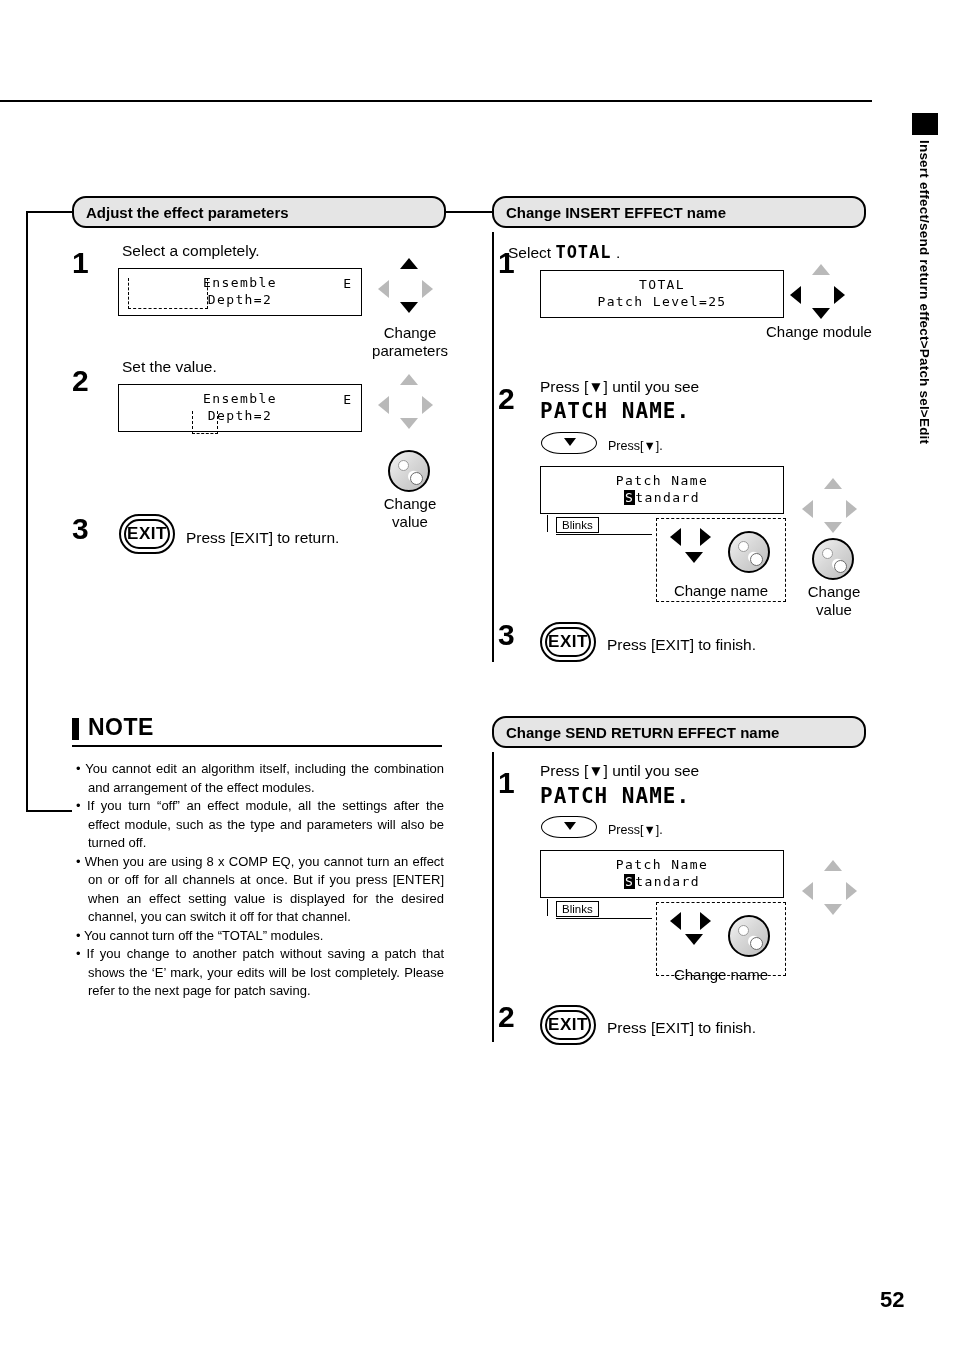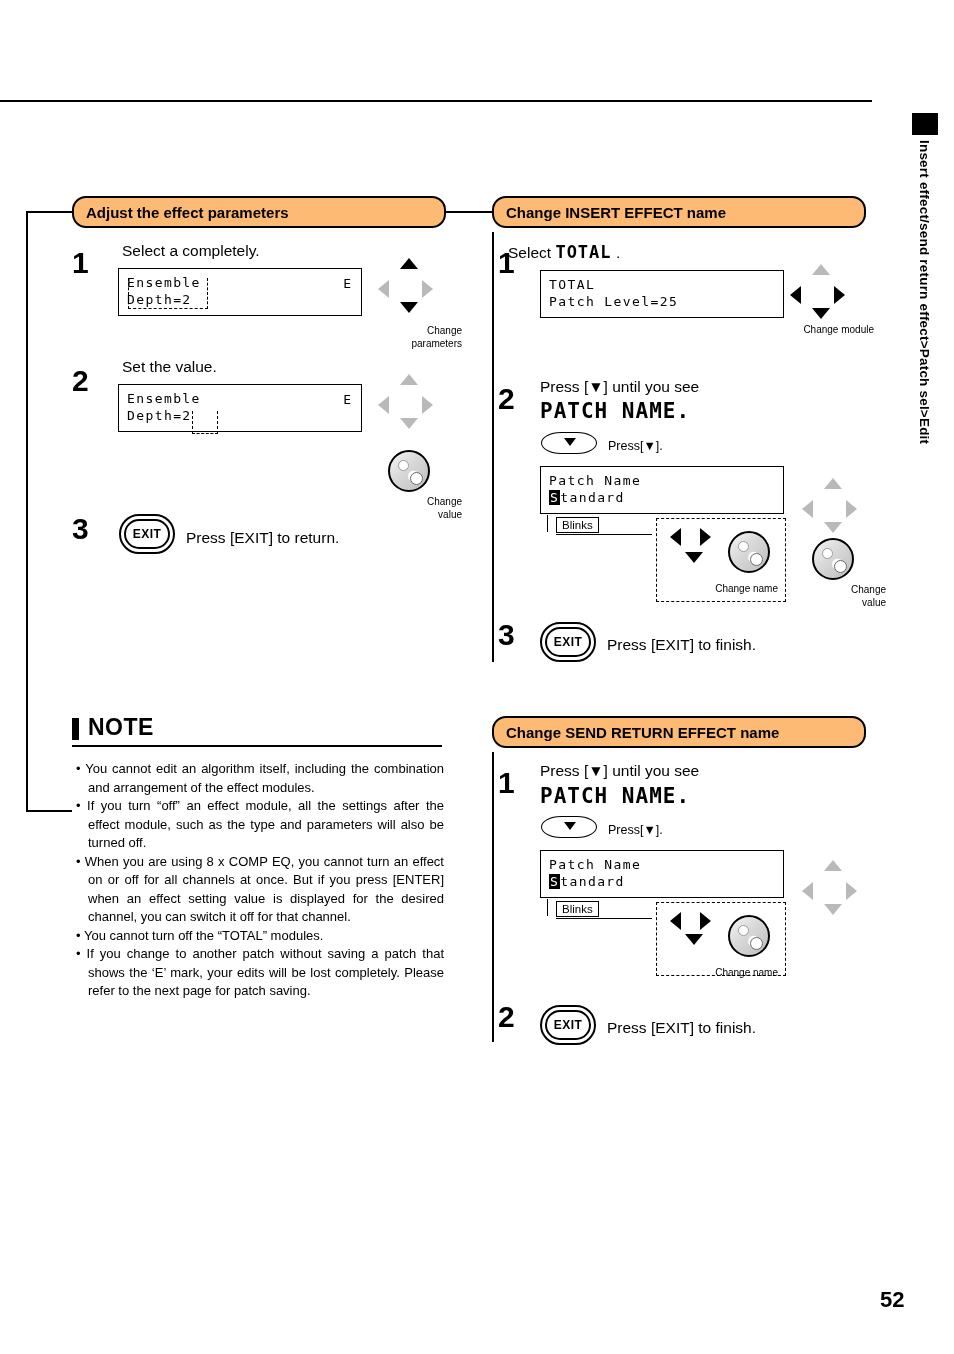--- a/index.html
+++ b/index.html
@@ -20,56 +20,56 @@
     writing-mode:vertical-rl;text-orientation:mixed;
     font-size:13.5px;font-weight:bold;letter-spacing:.2px;line-height:24px;
   }
 
   
   .pageno{position:absolute;left:880px;top:1287px;font-size:22px;font-weight:bold;}
 
   
   .hdr{
     position:absolute;height:28px;border:2px solid #000;border-radius:14px;
-    background:#fdba74;display:flex;align-items:center;
+    background:#e5e5e5;display:flex;align-items:center;
   }
   .hdr span{font-size:15px;font-weight:bold;padding-left:12px;letter-spacing:0px;}
 
   
   .stepnum{position:absolute;font-size:30px;font-weight:bold;line-height:30px;}
   
   .steptxt{position:absolute;font-size:15.5px;}
 
   
   .lcd{
     position:absolute;border:1.6px solid #000;background:#fff;
     font-family:"DejaVu Sans Mono", monospace;
     font-size:13px;letter-spacing:1.4px;line-height:17px;
     padding:5px 8px 6px 8px;box-sizing:border-box;
   }
-  .lcd .r{white-space:pre;}
+  .lcd .r{white-space:pre;text-align:center;}
   .lcd .rt{position:absolute;right:10px;top:6px;letter-spacing:0;}
   .lcdinv{background:#000;color:#fff;padding:0 1px;}
 
   
   .dash{position:absolute;border-left:1px dashed #000;border-bottom:1px dashed #000;border-right:1px dashed #000;}
 
   
   .cluster{position:absolute;width:62px;height:62px;}
   .tri{position:absolute;width:0;height:0;}
   .tri.up{border-left:9px solid transparent;border-right:9px solid transparent;border-bottom:11px solid #000;}
   .tri.down{border-left:9px solid transparent;border-right:9px solid transparent;border-top:11px solid #000;}
   .tri.left{border-top:9px solid transparent;border-bottom:9px solid transparent;border-right:11px solid #000;}
   .tri.right{border-top:9px solid transparent;border-bottom:9px solid transparent;border-left:11px solid #000;}
   .tri.g.up{border-bottom-color:#b9b9b9;}
   .tri.g.down{border-top-color:#b9b9b9;}
   .tri.g.left{border-right-color:#b9b9b9;}
   .tri.g.right{border-left-color:#b9b9b9;}
 
-  .caption{position:absolute;font-size:10px;text-align:right;line-height:13px;}
+  .caption{position:absolute;font-size:15px;text-align:center;line-height:18px;}
 
   
   .knob{
     position:absolute;width:42px;height:42px;border-radius:50%;
     border:2px solid #000;
     background:
       radial-gradient(circle at 62% 64%, #ffffff 0 5px, rgba(255,255,255,0) 6px),
       radial-gradient(circle at 36% 36%, #ffffff 0 4px, rgba(255,255,255,0) 5px),
       linear-gradient(135deg,#f4f4f4 0%,#d8d8d8 45%,#bdbdbd 100%);
     box-sizing:border-box;
@@ -81,21 +81,21 @@
   .knob:before{
     content:"";position:absolute;left:8px;top:8px;width:9px;height:9px;border-radius:50%;
     background:#fff;border:1.5px solid #9a9a9a;
   }
 
   
   .exitbtn{position:absolute;width:56px;height:40px;}
   .exitbtn .o{position:absolute;inset:0;border:2.5px solid #000;border-radius:20px;background:#fff;}
   .exitbtn .i{position:absolute;left:5px;top:5px;right:5px;bottom:5px;border:2px solid #000;border-radius:15px;background:#fff;
     display:flex;align-items:center;justify-content:center;}
-  .exitbtn .i span{font-size:12px;font-weight:bold;letter-spacing:.5px;}
+  .exitbtn .i span{font-size:17px;font-weight:bold;letter-spacing:.5px;}
 
   
   .dframe{position:absolute;border:1.5px dashed #000;}
 
   
   .noteline{position:absolute;height:2px;background:#000;}
   .notebar{position:absolute;width:7px;height:22px;background:#000;}
   .notetitle{position:absolute;font-size:23px;font-weight:bold;letter-spacing:.5px;}
   .bullets{position:absolute;font-size:13px;line-height:18.5px;text-align:justify;}
   .bullets p{margin:0 0 0 0;padding-left:12px;text-indent:-12px;}

